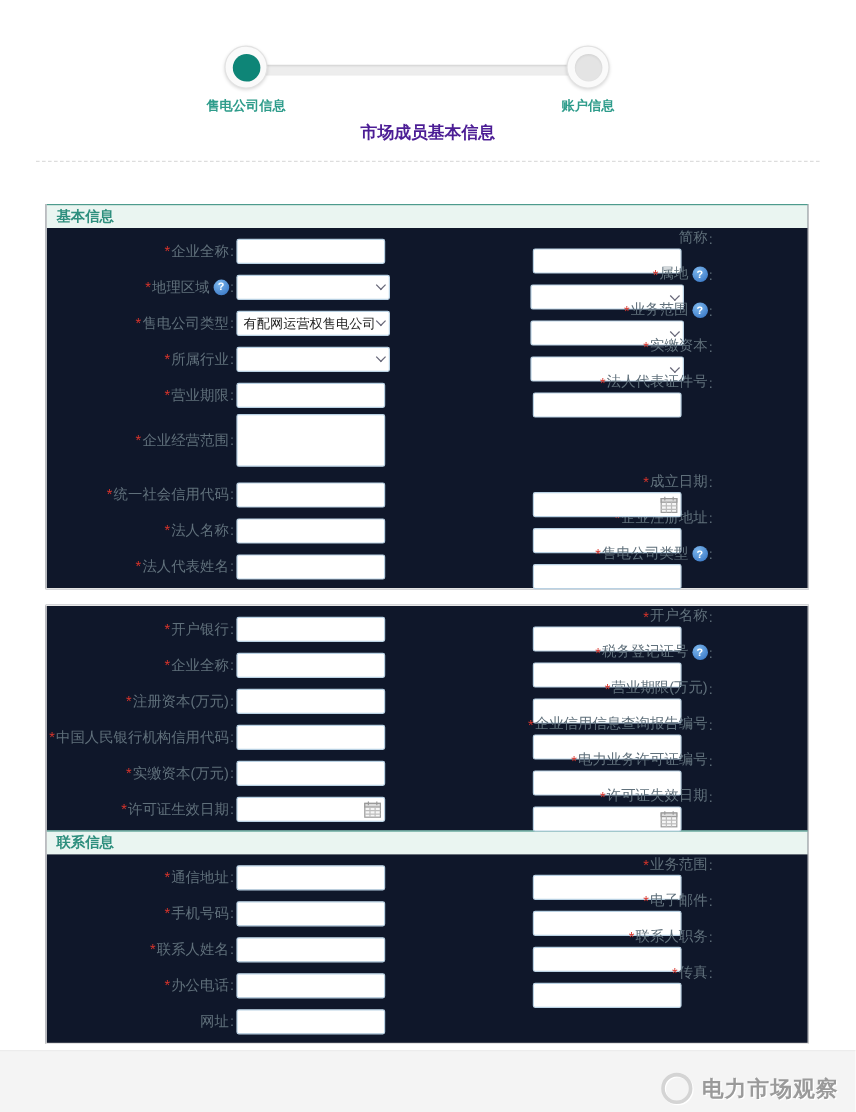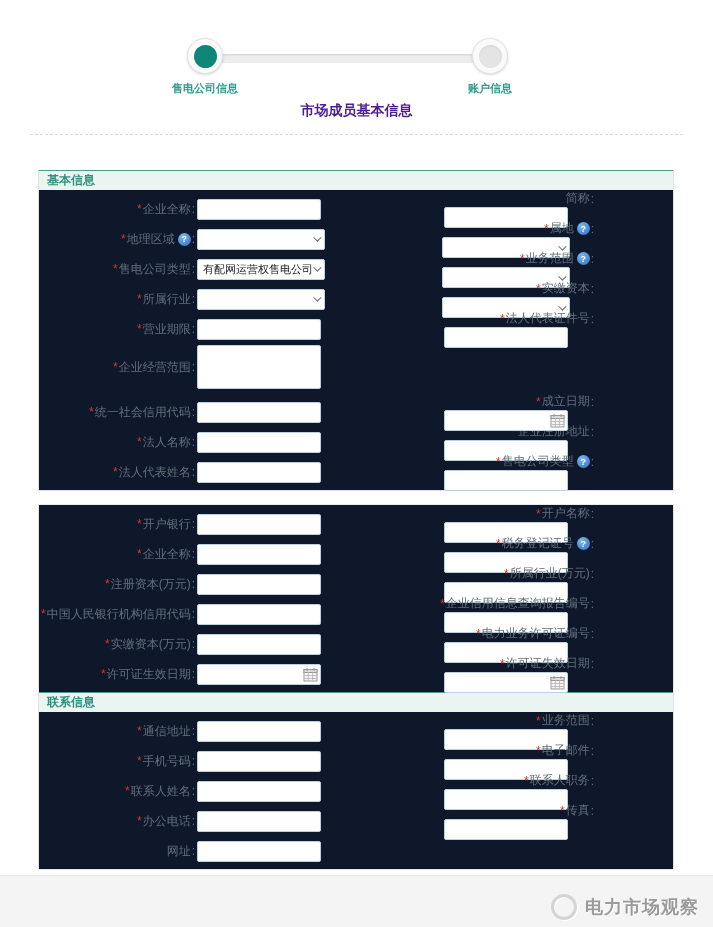--- a/index.html
+++ b/index.html
@@ -365,21 +365,21 @@
             <div class="flabel">
               <span class="req">*</span>
               <span>注册资本(万元)</span>
               <span class="colon">:</span>
             </div>
             <input class="txt" style="">
           </div>
           <div class="cell cell-right">
             <div class="flabel">
               <span class="req">*</span>
-              <span>所属行业(万元)</span>
+              <span>营业期限(万元)</span>
               <span class="colon">:</span>
             </div>
             <input class="txt" style="">
           </div>
         </div>
         <div class="row">
           <div class="cell cell-left">
             <div class="flabel">
               <span class="req">*</span>
               <span>中国人民银行机构信用代码</span>

